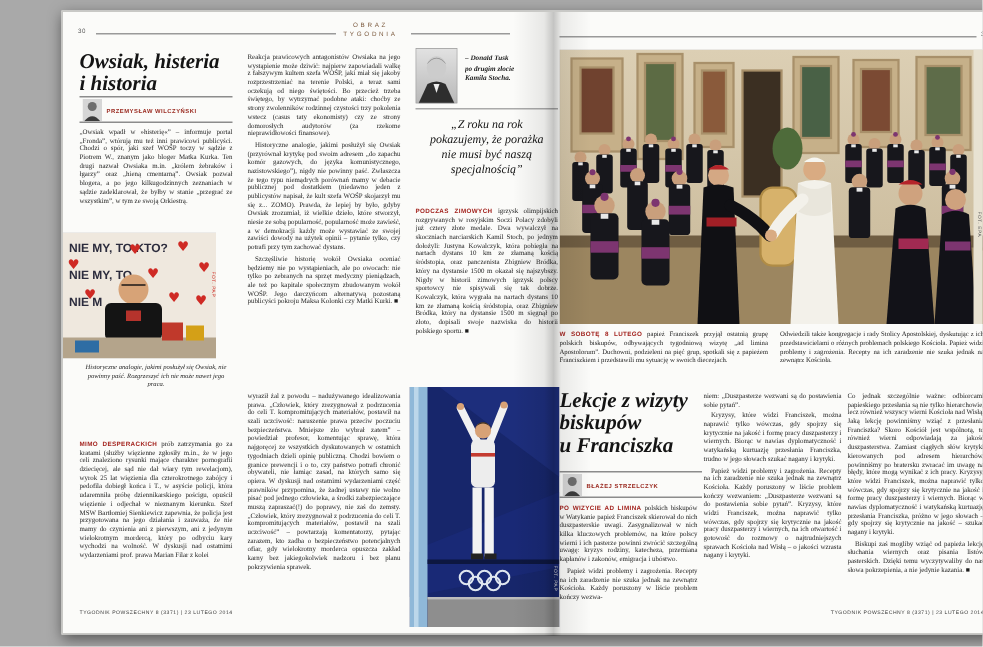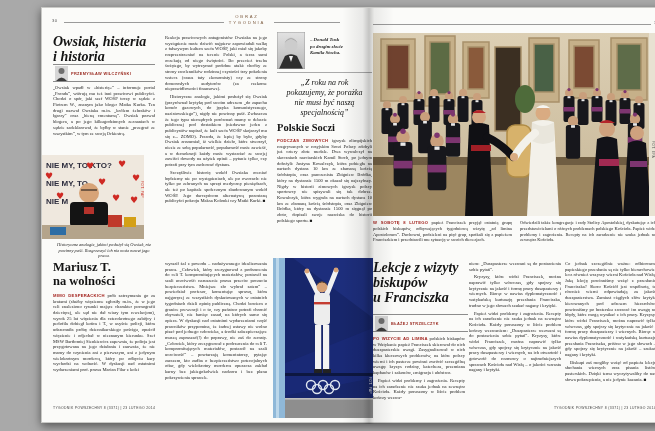--- a/index.html
+++ b/index.html
@@ -85,22 +85,20 @@
       <rect x="0" y="70" width="102" height="14" fill="#b4a48b"></rect>
       <rect x="66" y="60" width="14" height="12" fill="#c0392b"></rect>
       <rect x="82" y="62" width="12" height="10" fill="#d4a017"></rect>
       <rect x="8" y="72" width="16" height="8" fill="#2e6da4"></rect>
     </svg>
     <div class="vcred" style="position:absolute;right:0;top:26px;color:#cf2a24;">FOT. PAP</div>
   </div>
 
   <div class="abs cap-i" style="left:11px;top:234px;width:102px;height:16px;">Historyczne analogie, jakimi posłużył się Owsiak, nie powinny paść. Rozgrzeszyć ich nie może nawet jego praca.</div>
 
-  <div class="abs headline-b" style="left:11px;top:253px;width:102px;height:29px;">Mariusz T.
-na wolności</div>
 
   <div class="abs bodytxt" style="left:11px;top:285px;width:102px;height:125px;">
     <p><span class="lead">MIMO DESPERACKICH</span> <span>prób zatrzymania go za kratami (służby więzienne zgłosiły m.in., że w jego celi znaleziono rysunki mające charakter pornografii dziecięcej, ale sąd nie dał wiary tym rewelacjom), wyrok 25 lat więzienia dla czterokrotnego zabójcy i pedofila dobiegł końca i T., w asyście policji, która udaremniła próbę dziennikarskiego pościgu, opuścił więzienie i odjechał w nieznanym kierunku. Szef MSW Bartłomiej Sienkiewicz zapewnia, że policja jest przygotowana na jego działania i zauważa, że nie mamy do czynienia ani z pierwszym, ani z jedynym wielokrotnym mordercą, który po odbyciu kary wychodzi na wolność. W dyskusji nad ostatnimi wydarzeniami prof. prawa Marian Filar z kolei</span></p>
   </div>
 
   <div class="abs bodytxt" style="left:123px;top:27px;width:102px;height:221px;">
     <p>Reakcja prawicowych antagonistów Owsiaka na jego wystąpienie może dziwić: najpierw zapowiadali walkę z fałszywym kultem szefa WOŚP, jaki miał się jakoby rozprzestrzeniać na terenie Polski, a teraz sami oczekują od niego świętości. Bo przecież trzeba świętego, by wytrzymać podobne ataki: choćby ze strony zwolenników rodzinnej czystości trzy pokolenia wstecz (casus taty ekonomisty) czy ze strony domorosłych audytorów (za rzekome nieprawidłowości finansowe).</p>
     <p>Historyczne analogie, jakimi posłużył się Owsiak (przyrównał krytykę pod swoim adresem „do zapachu komór gazowych, do języka komunistycznego, nazistowskiego”), nigdy nie powinny paść. Zwłaszcza że tego typu niemądrych porównań mamy w debacie publicznej pod dostatkiem (niedawno jeden z publicystów napisał, że kult szefa WOŚP skojarzył mu się z... ZOMO). Prawda, że lepiej by było, gdyby Owsiak zrozumiał, iż wielkie dzieło, które stworzył, niesie ze sobą popularność, popularność może zawieść, a w demokracji każdy może wystawiać ze swojej zawiści dowody na użytek opinii – pytanie tylko, czy potrafi przy tym zachować dystans.</p>
     <p>Szczęśliwie historię wokół Owsiaka oceniać będziemy nie po wystąpieniach, ale po owocach: nie tylko po zebranych na sprzęt medyczny pieniądzach, ale też po kapitale społecznym zbudowanym wokół WOŚP. Jego darczyńcom alternatywą pozostaną publicyści pokroju Maksa Kolonki czy Matki Kurki. ■</p>
   </div>
@@ -128,21 +126,20 @@
 po drugim złocie
 Kamila Stocha.</div>
 
   <div class="abs rule" style="left:235px;top:64px;width:95px;background:#aaa;"></div>
 
   <div class="abs quote" style="left:235px;top:70px;width:95px;height:42px;">„Z roku na rok
 pokazujemy, że porażka
 nie musi być naszą
 specjalnością”</div>
 
-  <div class="abs soczi-title" style="left:235px;top:114px;width:95px;height:13px;">Polskie Soczi</div>
 
   <div class="abs bodytxt" style="left:235px;top:130px;width:95px;height:116px;">
     <p><span class="lead">PODCZAS ZIMOWYCH</span> <span>igrzysk olimpijskich rozgrywanych w rosyjskim Soczi Polacy zdobyli już cztery złote medale. Dwa wywalczył na skoczniach narciarskich Kamil Stoch, po jednym dołożyli: Justyna Kowalczyk, która pobiegła na nartach dystans 10 km ze złamaną kością śródstopia, oraz panczenista Zbigniew Bródka, który na dystansie 1500 m okazał się najszybszy. Nigdy w historii zimowych igrzysk polscy sportowcy nie spisywali się tak dobrze. Kowalczyk, która wygrała na nartach dystans 10 km ze złamaną kością śródstopia, oraz Zbigniew Bródka, który na dystansie 1500 m sięgnął po złoto, dopisali swoje nazwiska do historii polskiego sportu. ■</span></p>
   </div>
 
   <div class="abs photo" style="left:231px;top:250px;width:100px;height:160px;">
     <svg width="100" height="160" viewBox="0 0 100 160">
       <rect width="100" height="160" fill="#17266b"></rect>
       <polygon points="20,0 100,0 100,60" fill="#22348a" opacity="0.55"></polygon>
       <polygon points="0,110 100,70 100,120 0,140" fill="#1b2c7d" opacity="0.6"></polygon>

